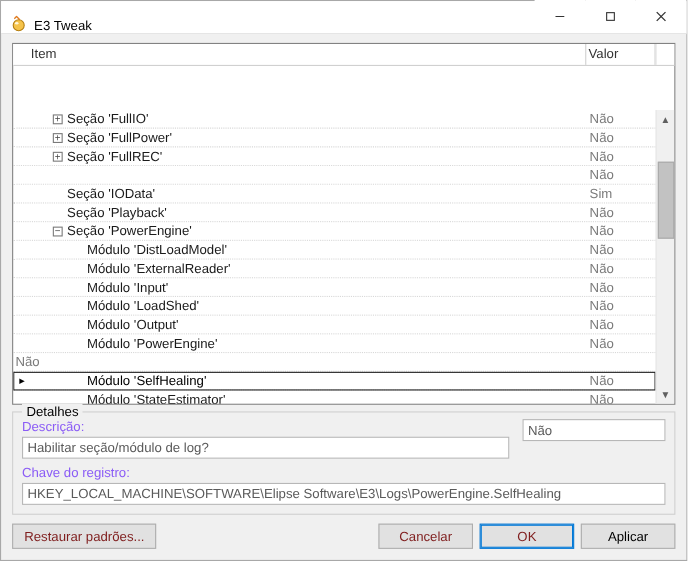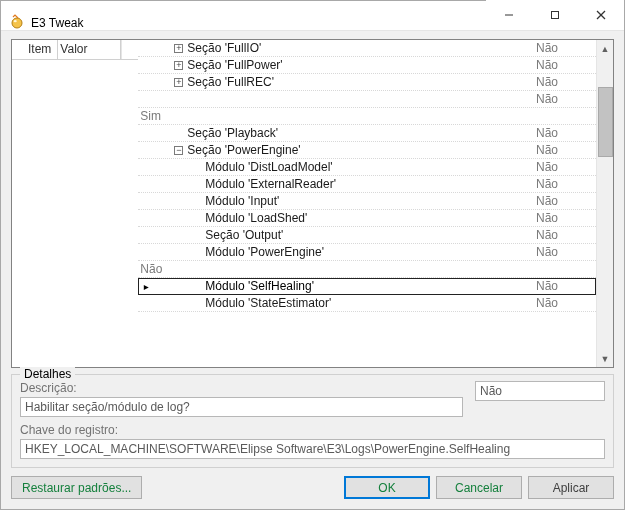--- a/index.html
+++ b/index.html
@@ -29,21 +29,21 @@
   
   .body {
     flex:1; padding:8px 10px 10px 10px; display:flex; flex-direction:column; gap:6px;
   }
   
   .grid-wrap {
     flex:1; background:#fff; border:1px solid #828282;
     display:flex; min-height:0;
   }
   .grid {
-    flex:1; display:flex; min-height:0;
+    flex:1; display:flex; flex-direction:column; min-height:0;gap:40px;
   }
   .grid-head {
     display:flex; height:20px; font-size:12px; color:#333; background:#fff;
     border-bottom:1px solid #d0d0d0;
   }
   .col-item { flex:1; padding:2px 6px 0 16px; }
   .col-val  { width:62px; padding:2px 0 0 2px; }
   .col-sbh  { width:17px; border-left:1px solid #e5e5e5; }
   .col-sep  { width:1px; background:#d0d0d0; }
   .grid-body {
@@ -83,36 +83,36 @@
   .group {
     border:1px solid #d0d0d0; padding:6px 8px 8px 8px; position:relative; background:#f0f0f0;
   }
   .group > .legend {
     position:absolute; top:-8px; left:8px; background:#f0f0f0; padding:0 4px; font-size:12px; color:#000;
   }
   .dl-row { display:flex; gap:12px; }
   .dl-col { display:flex; flex-direction:column; gap:2px; }
   .dl-col.desc { flex:1; }
   .dl-col.val  { width:130px; }
-  .dl-label { font-size:12px; color:#737373; }
+  .dl-label { font-size:12px; color:#8b5cf6; }
   .ro-field {
     height:20px; border:1px solid #b7b7b7; background:#fff; font-size:12px;
     padding:2px 4px; color:#5a5a5a; overflow:hidden; white-space:nowrap;
   }
   
   .btnbar {
     display:flex; align-items:center; padding-top:2px;
   }
   .btnbar .sp { flex:1; }
   button.win {
     min-width:86px; height:23px; font-size:12px; background:#e1e1e1;
-    border:1px solid #adadad; color:#15803d; padding:0 12px; margin-left:6px;
+    border:1px solid #adadad; color:#7f1d1d; padding:0 12px; margin-left:6px;
   }
   button.win.default { border:1px solid #0078d7; outline:1px solid #0078d7; outline-offset:-2px; }
-  button.win:disabled { color:#404040; }
+  button.win:disabled { color:#000000; }
   button.win.restore { margin-left:0; padding:0 10px; }
 </style>
 </head>
 <body>
 
 <div class="window">
 
   <div class="titlebar">
     <span class="icon">
       <svg width="16" height="16" viewBox="0 0 16 16">
@@ -183,20 +183,26 @@
               </div>
               <div class="row">
                 <div class="cell-item">
                   <span class="gutter"></span>
                   <span class="indent" style="width: 20px;"></span>
                   <span class="exp-blank"></span>
                 </div>
                 <div class="cell-val">Não</div>
               </div>
               <div class="row">
+                <div class="cell-item">
+                  <span class="gutter"></span>
+                  <span class="indent" style="width: 20px;"></span>
+                  <span class="exp-blank"></span>
+                  <span>Seção 'IOData'</span>
+                </div>
                 <div class="cell-val">Sim</div>
               </div>
               <div class="row">
                 <div class="cell-item">
                   <span class="gutter"></span>
                   <span class="indent" style="width: 20px;"></span>
                   <span class="exp-blank"></span>
                   <span>Seção 'Playback'</span>
                 </div>
                 <div class="cell-val">Não</div>
@@ -244,21 +250,21 @@
                   <span class="exp-blank"></span>
                   <span>Módulo 'LoadShed'</span>
                 </div>
                 <div class="cell-val">Não</div>
               </div>
               <div class="row">
                 <div class="cell-item">
                   <span class="gutter"></span>
                   <span class="indent" style="width: 38px;"></span>
                   <span class="exp-blank"></span>
-                  <span>Seção 'Output'</span>
+                  <span>Módulo 'Output'</span>
                 </div>
                 <div class="cell-val">Não</div>
               </div>
               <div class="row">
                 <div class="cell-item">
                   <span class="gutter"></span>
                   <span class="indent" style="width: 38px;"></span>
                   <span class="exp-blank"></span>
                   <span>Módulo 'PowerEngine'</span>
                 </div>
@@ -311,19 +317,19 @@
       </div>
       <div class="dl-col" style="margin-top:6px;">
         <span class="dl-label">Chave do registro:</span>
         <div class="ro-field">HKEY_LOCAL_MACHINE\SOFTWARE\Elipse Software\E3\Logs\PowerEngine.SelfHealing</div>
       </div>
     </div>
 
     <div class="btnbar">
       <button class="win restore">Restaurar padrões...</button>
       <span class="sp"></span>
+      <button class="win">Cancelar</button>
       <button class="win default">OK</button>
-      <button class="win">Cancelar</button>
       <button class="win" disabled="">Aplicar</button>
     </div>
 
   </div>
 </div>
 
 </body></html>

